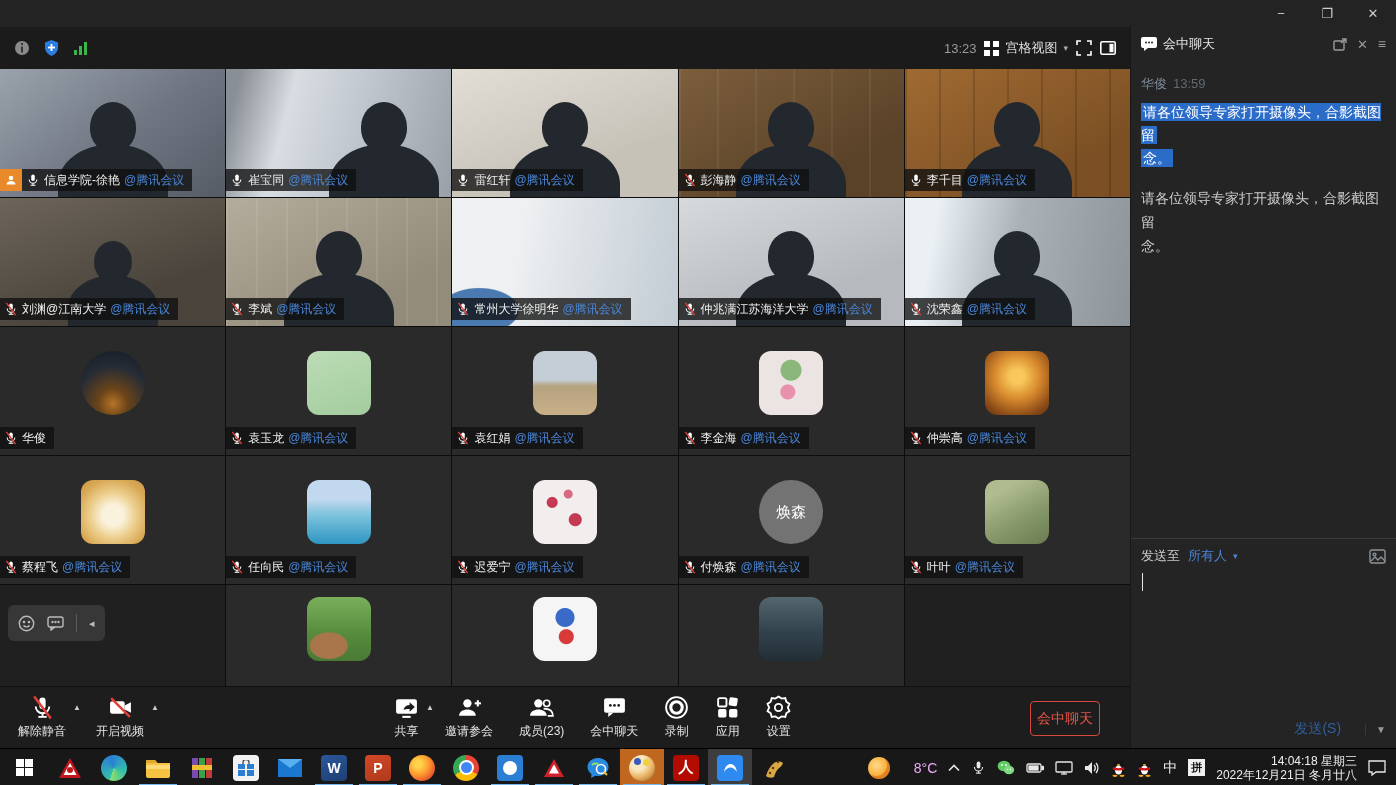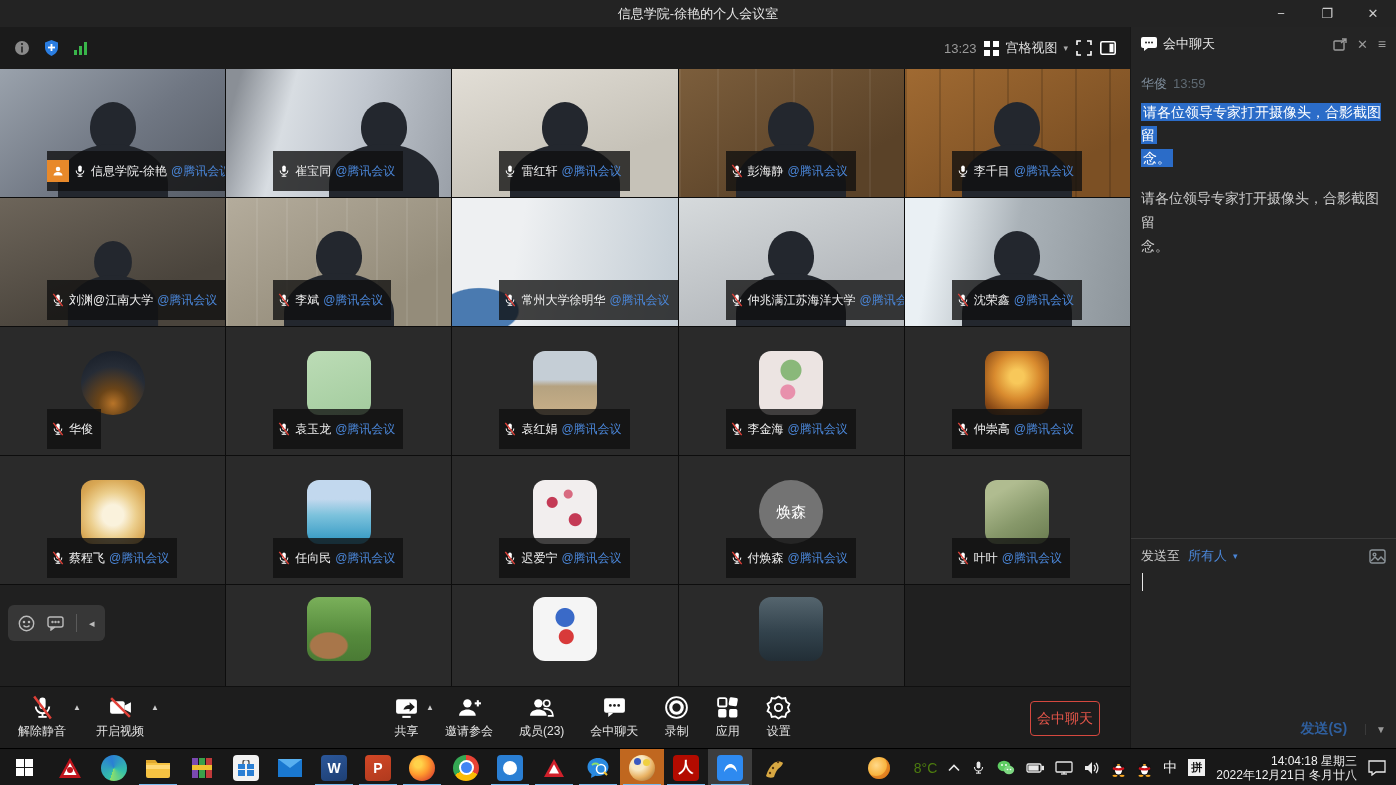--- a/index.html
+++ b/index.html
@@ -22,21 +22,21 @@
   .mtopbar{height:42px;display:flex;align-items:center;padding:0 14px;background:#1b1b1b;gap:14px;}
   .mtop-right{margin-left:auto;display:flex;align-items:center;gap:8px;color:#c8c8c8;}
   .clock-s{color:#9a9a9a;font-size:13px;}
   .viewbtn{display:flex;align-items:center;gap:6px;font-size:13px;color:#ddd;}
   .caret-d{font-size:9px;color:#aaa;}
 
   
   .grid{flex:1;display:grid;grid-template-columns:repeat(5,1fr);grid-template-rows:128px 128px 128px 128px 1fr;gap:1px;background:#0d0d0d;overflow:hidden;}
   .cell{position:relative;background:#2a2a2a;overflow:hidden;}
   .cell.empty{background:#202020;}
-  .vlabel{position:absolute;left:0;bottom:6px;display:flex;align-items:center;background:rgba(16,16,16,.78);padding:0 8px 0 4px;height:40px;gap:4px;max-width:96%;white-space:nowrap;overflow:hidden;margin-left:47px;}
+  .vlabel{position:absolute;left:0;bottom:6px;display:flex;align-items:center;background:rgba(16,16,16,.78);padding:0 8px 0 4px;height:22px;gap:4px;max-width:96%;white-space:nowrap;overflow:hidden;}
   .vlabel .nm{color:#f0f0f0;font-size:12px;}
   .vlabel .sfx{color:#4a86d8;font-size:12px;}
   .hostbox{width:22px;height:22px;background:#e8892a;display:flex;align-items:center;justify-content:center;margin-left:-4px;}
   .avatar{position:absolute;left:50%;top:44%;transform:translate(-50%,-50%);width:64px;height:64px;border-radius:12px;display:flex;align-items:center;justify-content:center;color:#fff;font-size:15px;}
   .avatar.circle{border-radius:50%;}
   .person{position:absolute;left:50%;top:26%;width:120px;height:110px;transform:translateX(-50%);}
   .person::before{content:"";position:absolute;left:50%;top:0;width:46px;height:50px;transform:translateX(-50%);border-radius:50% 50% 46% 46%;background:var(--pc,#23272e);}
   .person::after{content:"";position:absolute;left:50%;top:42px;width:110px;height:80px;transform:translateX(-50%);border-radius:50% 50% 0 0;background:var(--pc,#23272e);}
   .p-right .person{left:70%;}
   .p-small .person{transform:translateX(-50%) scale(.82);}
@@ -94,45 +94,44 @@
   .speak-toast{position:absolute;left:6px;top:126px;width:228px;height:32px;background:#3a3a3a;box-shadow:0 2px 6px rgba(0,0,0,.5);display:flex;align-items:center;gap:8px;padding:0 8px;z-index:4;}
   .speak-toast .sep{width:1px;height:20px;background:#555;}
   .speak-toast .txt{color:#e8e8e8;font-size:13px;}
   .chat-input{border-top:1px solid #3a3a3a;flex:1;display:flex;flex-direction:column;padding:8px 10px;box-sizing:border-box;}
   .sendto-row{display:flex;align-items:center;gap:8px;font-size:13px;}
   .sendto-lab{color:#c8c8c8;}
   .sendto-val{color:#4a86d8;display:flex;align-items:center;gap:6px;}
   .sendto-row .img{margin-left:auto;color:#8a9298;}
   .input-area{flex:1;position:relative;margin-top:6px;}
   .cursorbar{position:absolute;left:1px;top:2px;width:1px;height:18px;background:#e8e8e8;}
-  .send-row{display:flex;align-items:center;justify-content:flex-end;gap:18px;padding-bottom:2px;font-weight:bold;}
+  .send-row{display:flex;align-items:center;justify-content:flex-end;gap:24px;padding-bottom:2px;}
   .send-btn{color:#2f5f9e;font-size:14px;}
   .send-caret{color:#999;font-size:10px;border-left:1px solid #3a3a3a;padding-left:10px;}
 
   
   .taskbar{height:37px;background:#181818;display:flex;align-items:stretch;position:relative;border-top:1px solid #000;}
   .tb-app{width:44px;display:flex;align-items:center;justify-content:center;position:relative;flex:none;}
   .tb-app.start{width:48px;}
   .tb-app.open::after{content:"";position:absolute;left:3px;right:3px;bottom:0;height:2px;background:#76b9ed;}
   .tb-app.flash{background:#c0671f;}
   .tb-app.active{background:#3d3d3d;}
   .appic{width:26px;height:26px;border-radius:4px;display:flex;align-items:center;justify-content:center;font-weight:bold;color:#fff;font-size:14px;}
   .tray{margin-left:auto;display:flex;align-items:center;gap:11px;padding:0 10px;}
   .tray .t-item{display:flex;align-items:center;justify-content:center;color:#e8e8e8;}
-  .weather{display:flex;align-items:center;gap:24px;font-size:14px;color:#4d7c0f;}
+  .weather{display:flex;align-items:center;gap:24px;font-size:14px;color:#f0abfc;}
   .sun{width:22px;height:22px;border-radius:50%;background:radial-gradient(circle at 38% 38%,#ffd98a,#f5a623 70%,#d07818);box-shadow:inset -3px -3px 0 rgba(200,80,20,.45);}
   .lang{font-size:14px;color:#f0f0f0;}
   .ime-box{width:17px;height:17px;background:#f0f0f0;color:#111;font-size:11px;display:flex;align-items:center;justify-content:center;font-weight:bold;}
   .tb-clock{text-align:right;color:#f0f0f0;font-size:12px;line-height:14px;white-space:nowrap;}
 </style>
 </head>
 <body>
 
 <div class="titlebar">
-  <div class="title">信息学院-徐艳的个人会议室</div>
   <div class="win-controls">
     <div class="win-btn">−</div>
     <div class="win-btn">❐</div>
     <div class="win-btn">✕</div>
   </div>
 </div>
 
 <div class="main">
   <div class="meeting">
     <div class="mtopbar">

